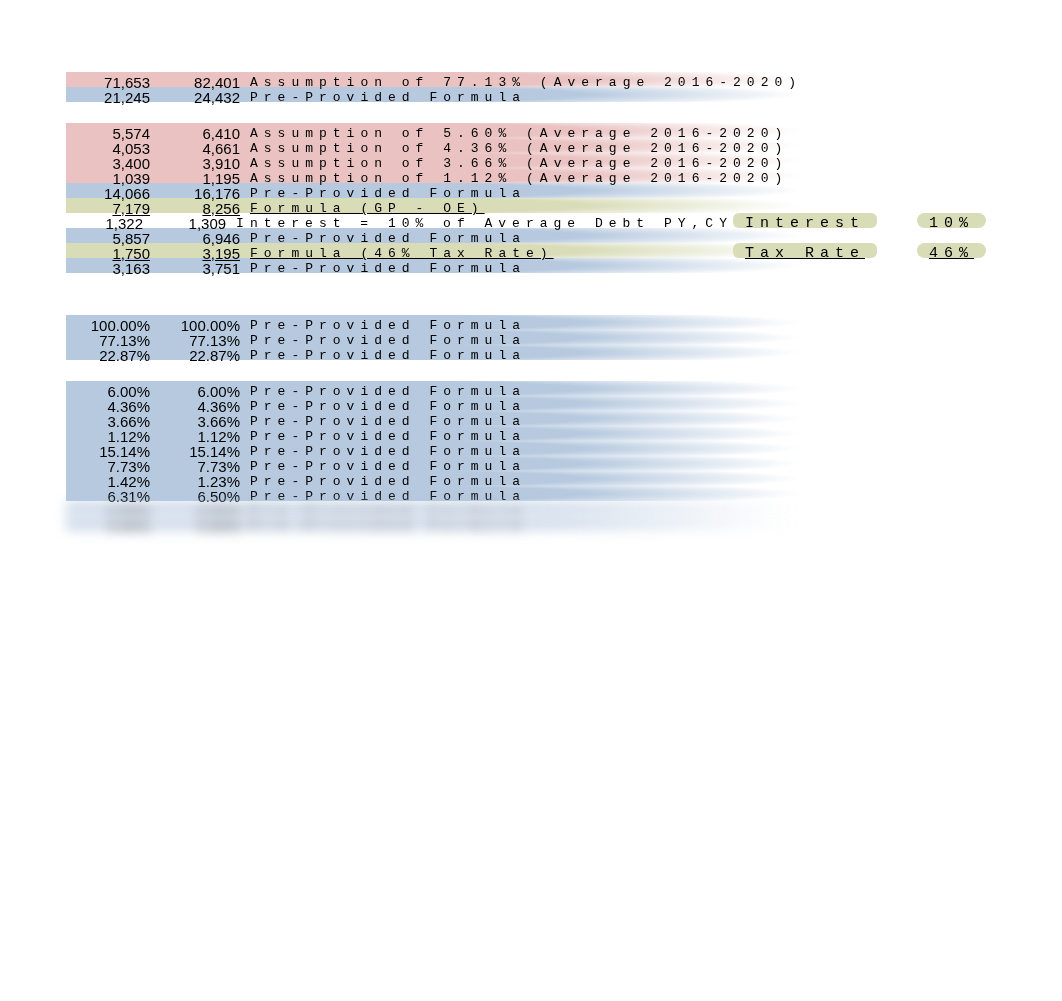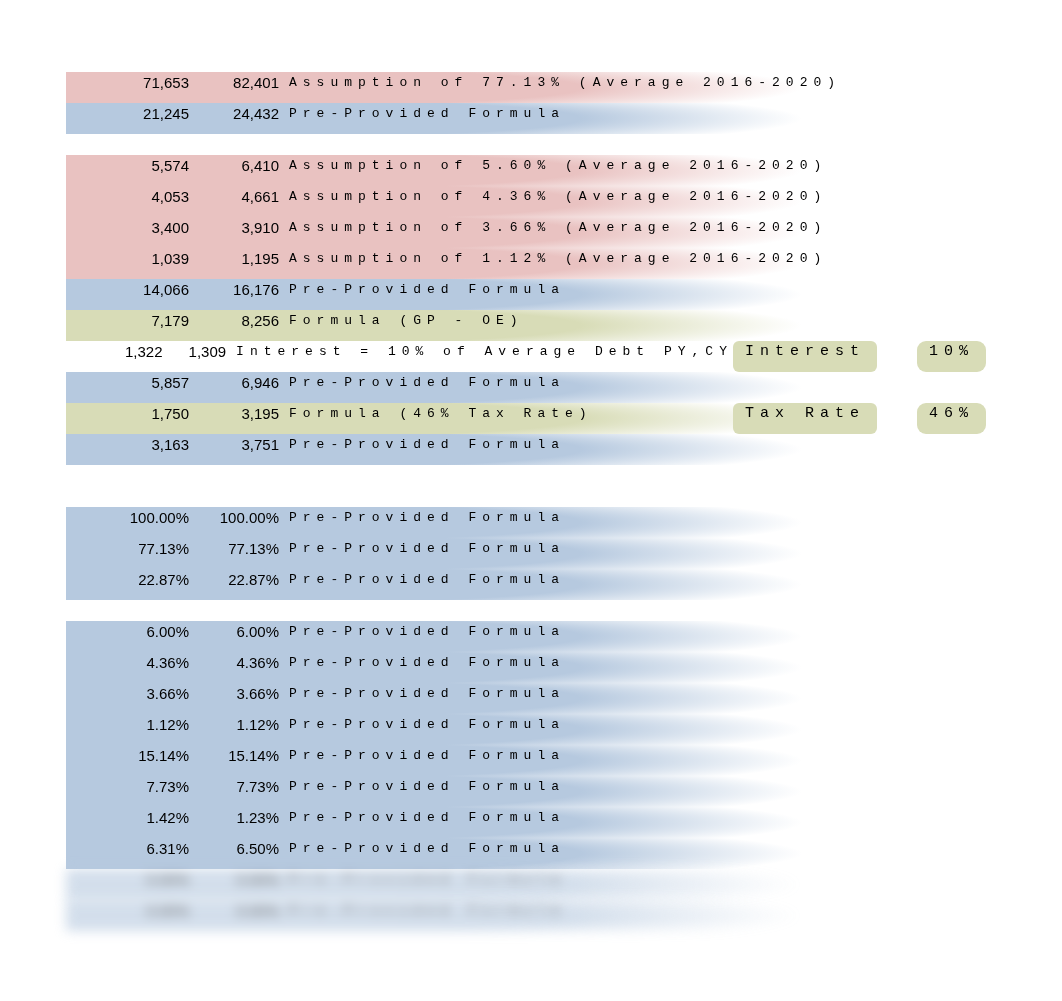--- a/index.html
+++ b/index.html
@@ -14,44 +14,43 @@
     color: #000;
   }
   .sheet {
     position: absolute;
     left: 66px;
     top: 72px;
     width: 920px;
   }
   .row {
     display: flex;
-    height: 31px;
+    height: 15px;
     line-height: 21px;
-    padding-left: 39px;
   }
   .spacer {
     height: 21px;
   }
   .num {
     width: 90px;
     text-align: right;
     padding-right: 6px;
     box-sizing: border-box;
   }
   .note {
     padding-left: 4px;
     font-family: "Courier New", Courier, monospace;
     letter-spacing: 6px;
     font-size: 13px;
     white-space: nowrap;
   }
   
   .hl-red    { background: radial-gradient(ellipse 60% 100% at 20% 50%, #e9c2c1 0%, #e9c2c1 60%, rgba(233,194,193,0) 100%); }
   .hl-blue   { background: radial-gradient(ellipse 60% 100% at 20% 50%, #b6c9df 0%, #b6c9df 60%, rgba(182,201,223,0) 100%); }
-  .hl-olive  { background: radial-gradient(ellipse 60% 100% at 20% 50%, #d8dcb7 0%, #d8dcb7 60%, rgba(216,220,183,0) 100%); }
+  .hl-olive  { background: radial-gradient(ellipse 60% 100% at 20% 50%, #d8dcb7 0%, #d8dcb7 60%, rgba(216,220,183,0) 100%); text-decoration: underline; }
   .hl-none   { }
   
   .side {
     margin-left: auto;
     display: flex;
   }
   .side .lab {
     font-family: "Courier New", Courier, monospace;
     letter-spacing: 6px;
     font-size: 15px;

